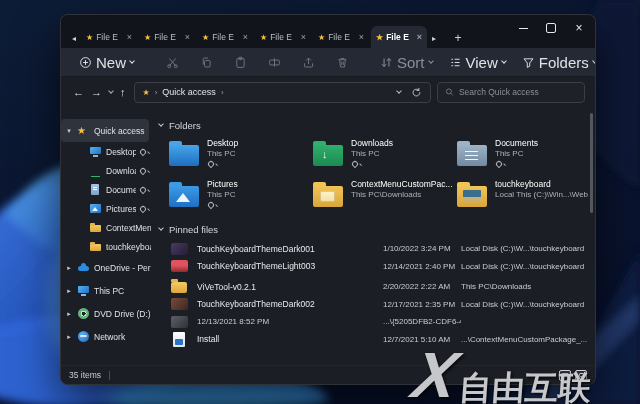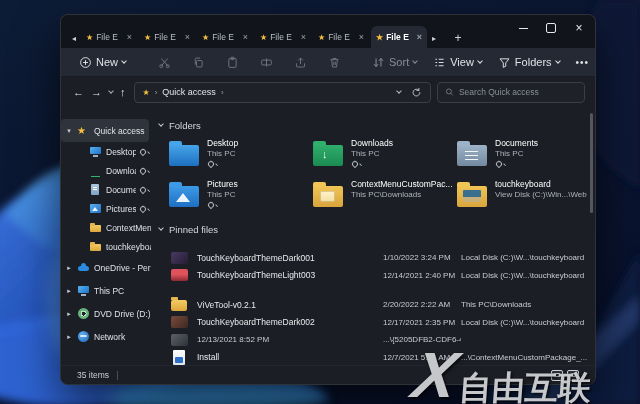--- a/index.html
+++ b/index.html
@@ -30,21 +30,21 @@
   .wincontrols { position:absolute; right:2px; top:2px; height:24px; display:flex; }
   .wc { width:28px; height:22px; display:flex; align-items:center; justify-content:center; color:#e6e8ec; }
   .wc-min::before { content:""; width:9px; height:1px; background:#e6e8ec; }
   .wc-max::before { content:""; width:8px; height:8px; border:1px solid #e6e8ec; border-radius:2px; }
   .wc-close { font-size:12px; }
 
   
   .toolbar { position:absolute; top:33px; left:0; right:0; height:29px; background:#242933;
              display:flex; align-items:center; padding:0 12px; gap:4px;
              border-bottom:1px solid rgba(0,0,0,.35); }
-  .tbtn { display:flex; align-items:center; gap:4px; color:#dfe2e7; font-size:11px; padding:0 6px; height:22px; border-radius:4px; }
+  .tbtn { display:flex; align-items:center; gap:4px; color:#dfe2e7; font-size:15px; padding:0 6px; height:22px; border-radius:4px; }
   .tbtn svg { width:13px; height:13px; stroke:#dfe2e7; fill:none; stroke-width:1.2; }
   .tbtn.dim, .tbtn.dim svg { color:#8a8f98; stroke:#8a8f98; }
   .tb-ico { width:24px; height:22px; display:flex; align-items:center; justify-content:center; }
   .tb-ico svg { width:13px; height:13px; stroke:#6f747d; fill:none; stroke-width:1.2; }
   .tb-div { width:1px; height:16px; background:#3a3e46; margin:0 6px; }
   .chev { width:4px; height:4px; border-right:1px solid currentColor; border-bottom:1px solid currentColor;
           transform:rotate(45deg); margin-top:-2px; display:inline-block; }
   .more { color:#dfe2e7; font-size:10px; letter-spacing:1px; padding:0 6px; }
 
   
@@ -131,40 +131,40 @@
   .fold.pictures-folder::after { content:""; position:absolute; left:7px; top:7px; border-left:7px solid transparent;
         border-right:7px solid transparent; border-bottom:9px solid #eaf4fd; }
   .fold.yellow-media { --fc:#f0c455; --fc2:#d9a53c; }
   .fold.yellow-media::after { content:""; position:absolute; left:7px; top:5px; width:15px; height:11px; border-radius:2px;
         background:linear-gradient(#fdf2cd,#f4dfa0); box-shadow:inset 0 0 0 1px rgba(160,120,40,.35); }
   .fold.yellow-photo { --fc:#f0c455; --fc2:#d9a53c; }
   .fold.yellow-photo::after { content:""; position:absolute; left:6px; top:4px; width:18px; height:12px; border-radius:1px;
         background:linear-gradient(180deg,#3a6f8e 0 55%, #c8b07a 55% 100%); }
 
   
-  .filerows { margin-top:12px; }
+  .filerows { margin-top:3px; }
   .frow { display:grid; grid-template-columns:12px 26px 186px 78px auto; align-items:center; height:17.5px; }
   .fic { width:17px; height:12px; border-radius:2px; }
   .fic.thumb-dark-purple { background:linear-gradient(135deg,#4a3a63,#241d33); }
   .fic.thumb-red { background:linear-gradient(180deg,#e0525c 0 45%,#8e2a33); }
   .fic.thumb-brown { background:linear-gradient(135deg,#7a4a3c,#3c2822); }
   .fic.thumb-gray { background:linear-gradient(135deg,#5c6167,#2e3237); }
   .fic.small-folder { position:relative; width:16px; height:11px; background:linear-gradient(#f3cb62,#dca73d); margin-top:2px; }
   .fic.small-folder::before { content:""; position:absolute; top:-3px; left:0; width:7px; height:3px; border-radius:1px 1px 0 0; background:#e5b54c; }
   .fic.ps-file { position:relative; width:12px; height:15px; border-radius:1px; background:linear-gradient(#fdfdfd,#dfe5ea); margin-left:2px; }
   .fic.ps-file::after { content:""; position:absolute; left:2px; bottom:2px; width:8px; height:6px; border-radius:1px; background:#2d72c8; }
   .fname { color:#e9ebee; font-size:8.5px; white-space:nowrap; overflow:hidden; }
   .fdate { color:#c9ccd1; font-size:8px; white-space:nowrap; }
   .fpath { color:#c9ccd1; font-size:8px; white-space:nowrap; overflow:hidden; }
 
   .vscroll { position:absolute; right:2px; top:2px; width:3px; height:100px; border-radius:2px; background:#54575d; }
 
   
   .statusbar { position:absolute; left:0; right:0; bottom:0; height:19px; display:flex; align-items:center;
-               padding:0 16px; background:#1b1e24; border-top:1px solid rgba(255,255,255,.04); }
+               padding:0 8px; background:#1b1e24; border-top:1px solid rgba(255,255,255,.04); }
   .scount { color:#c9ccd1; font-size:8.5px; }
   .sdiv { width:1px; height:9px; background:#4a4e55; margin-left:8px; }
   .viewtoggles { margin-left:auto; display:flex; gap:4px; }
   .vt { width:12px; height:11px; border:1px solid #cfd3d8; border-radius:2px; position:relative; background:#2a2d33; }
   .vt-details::after { content:""; position:absolute; inset:2px;
         background:repeating-linear-gradient(#cfd3d8 0 1px, transparent 1px 3px); }
   .vt-icons::after { content:""; position:absolute; inset:2.5px; border:1px solid #cfd3d8; border-radius:1px; }
 
   
   .watermark { position:absolute; left:414px; top:316px; width:230px; height:90px; z-index:40;
@@ -509,21 +509,21 @@
                 <span class="tname">ContextMenuCustomPac...</span>
                 <span class="tsub">This PC\Downloads</span>
 
               </span>
             </div>
 
             <div class="tile">
               <span class="fold yellow-photo"></span>
               <span class="tiletext">
                 <span class="tname">touchkeyboard</span>
-                <span class="tsub">View Disk (C:)\Win...\Web</span>
+                <span class="tsub">Local This (C:)\Win...\Web</span>
 
               </span>
             </div>
           </div>
 
         <div class="sechead" style="margin-top:6px;">
           <span class="chev"></span>
           <span>Pinned files</span>
         </div>
         <div class="filerows">

